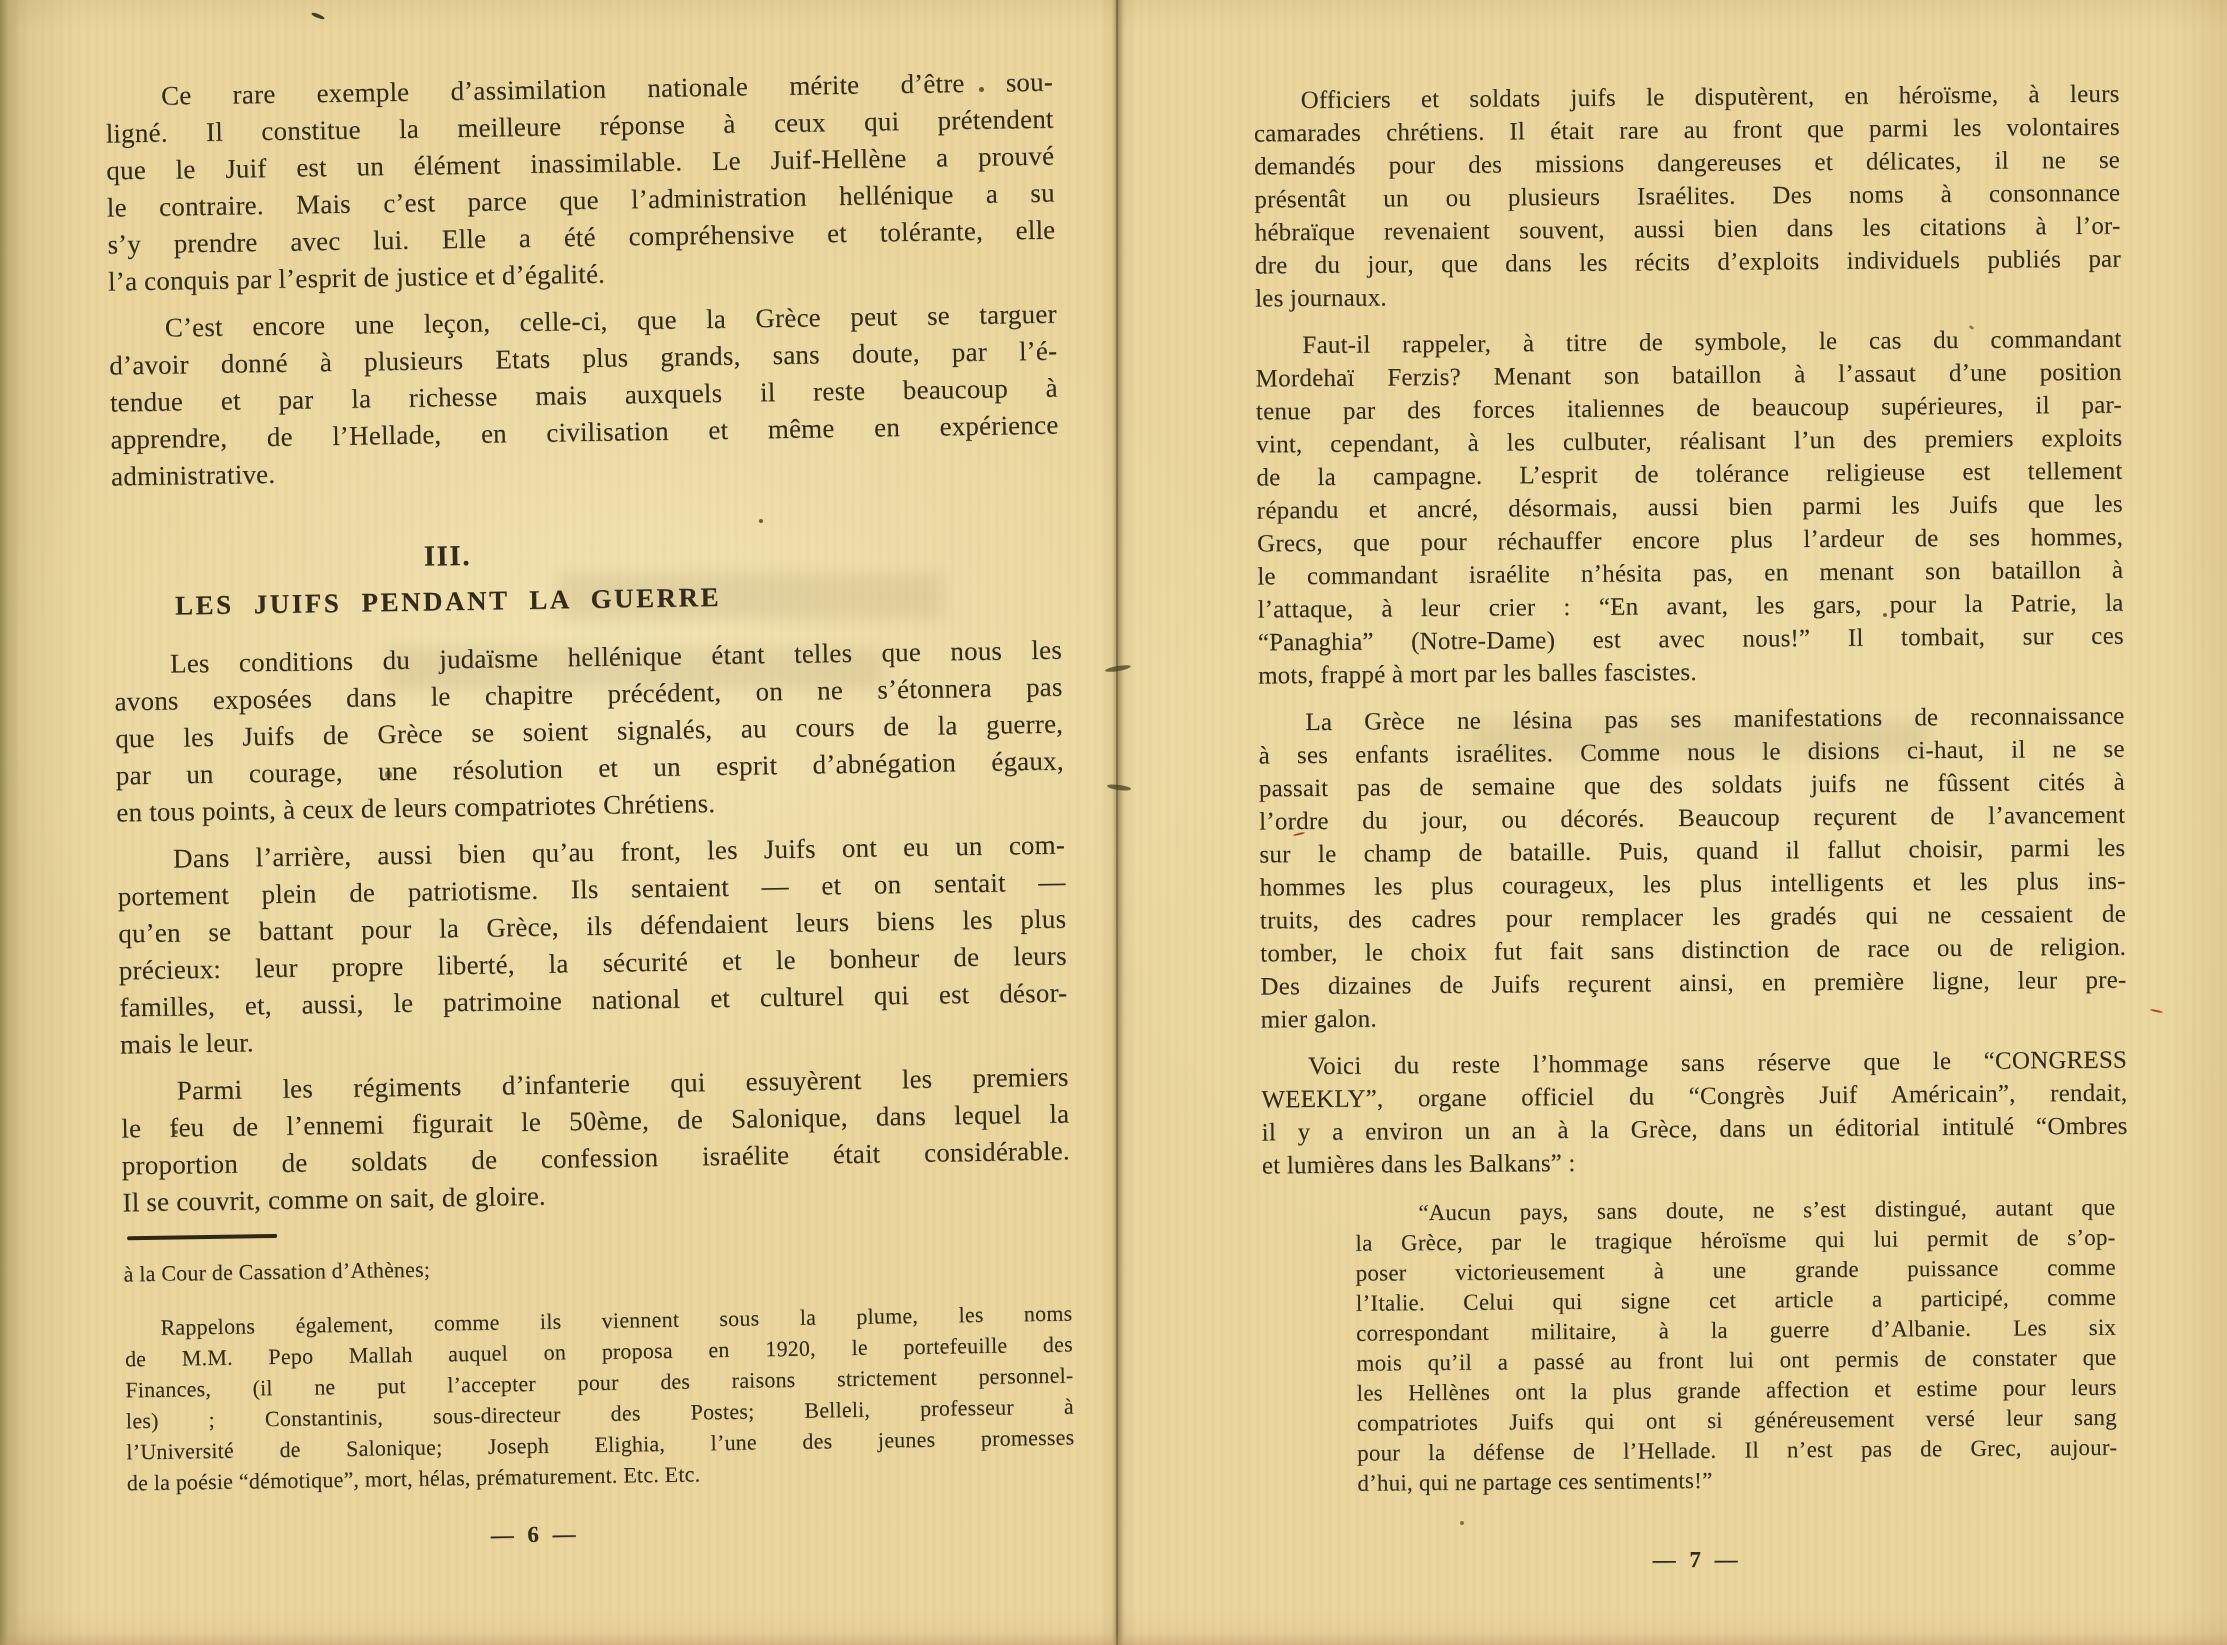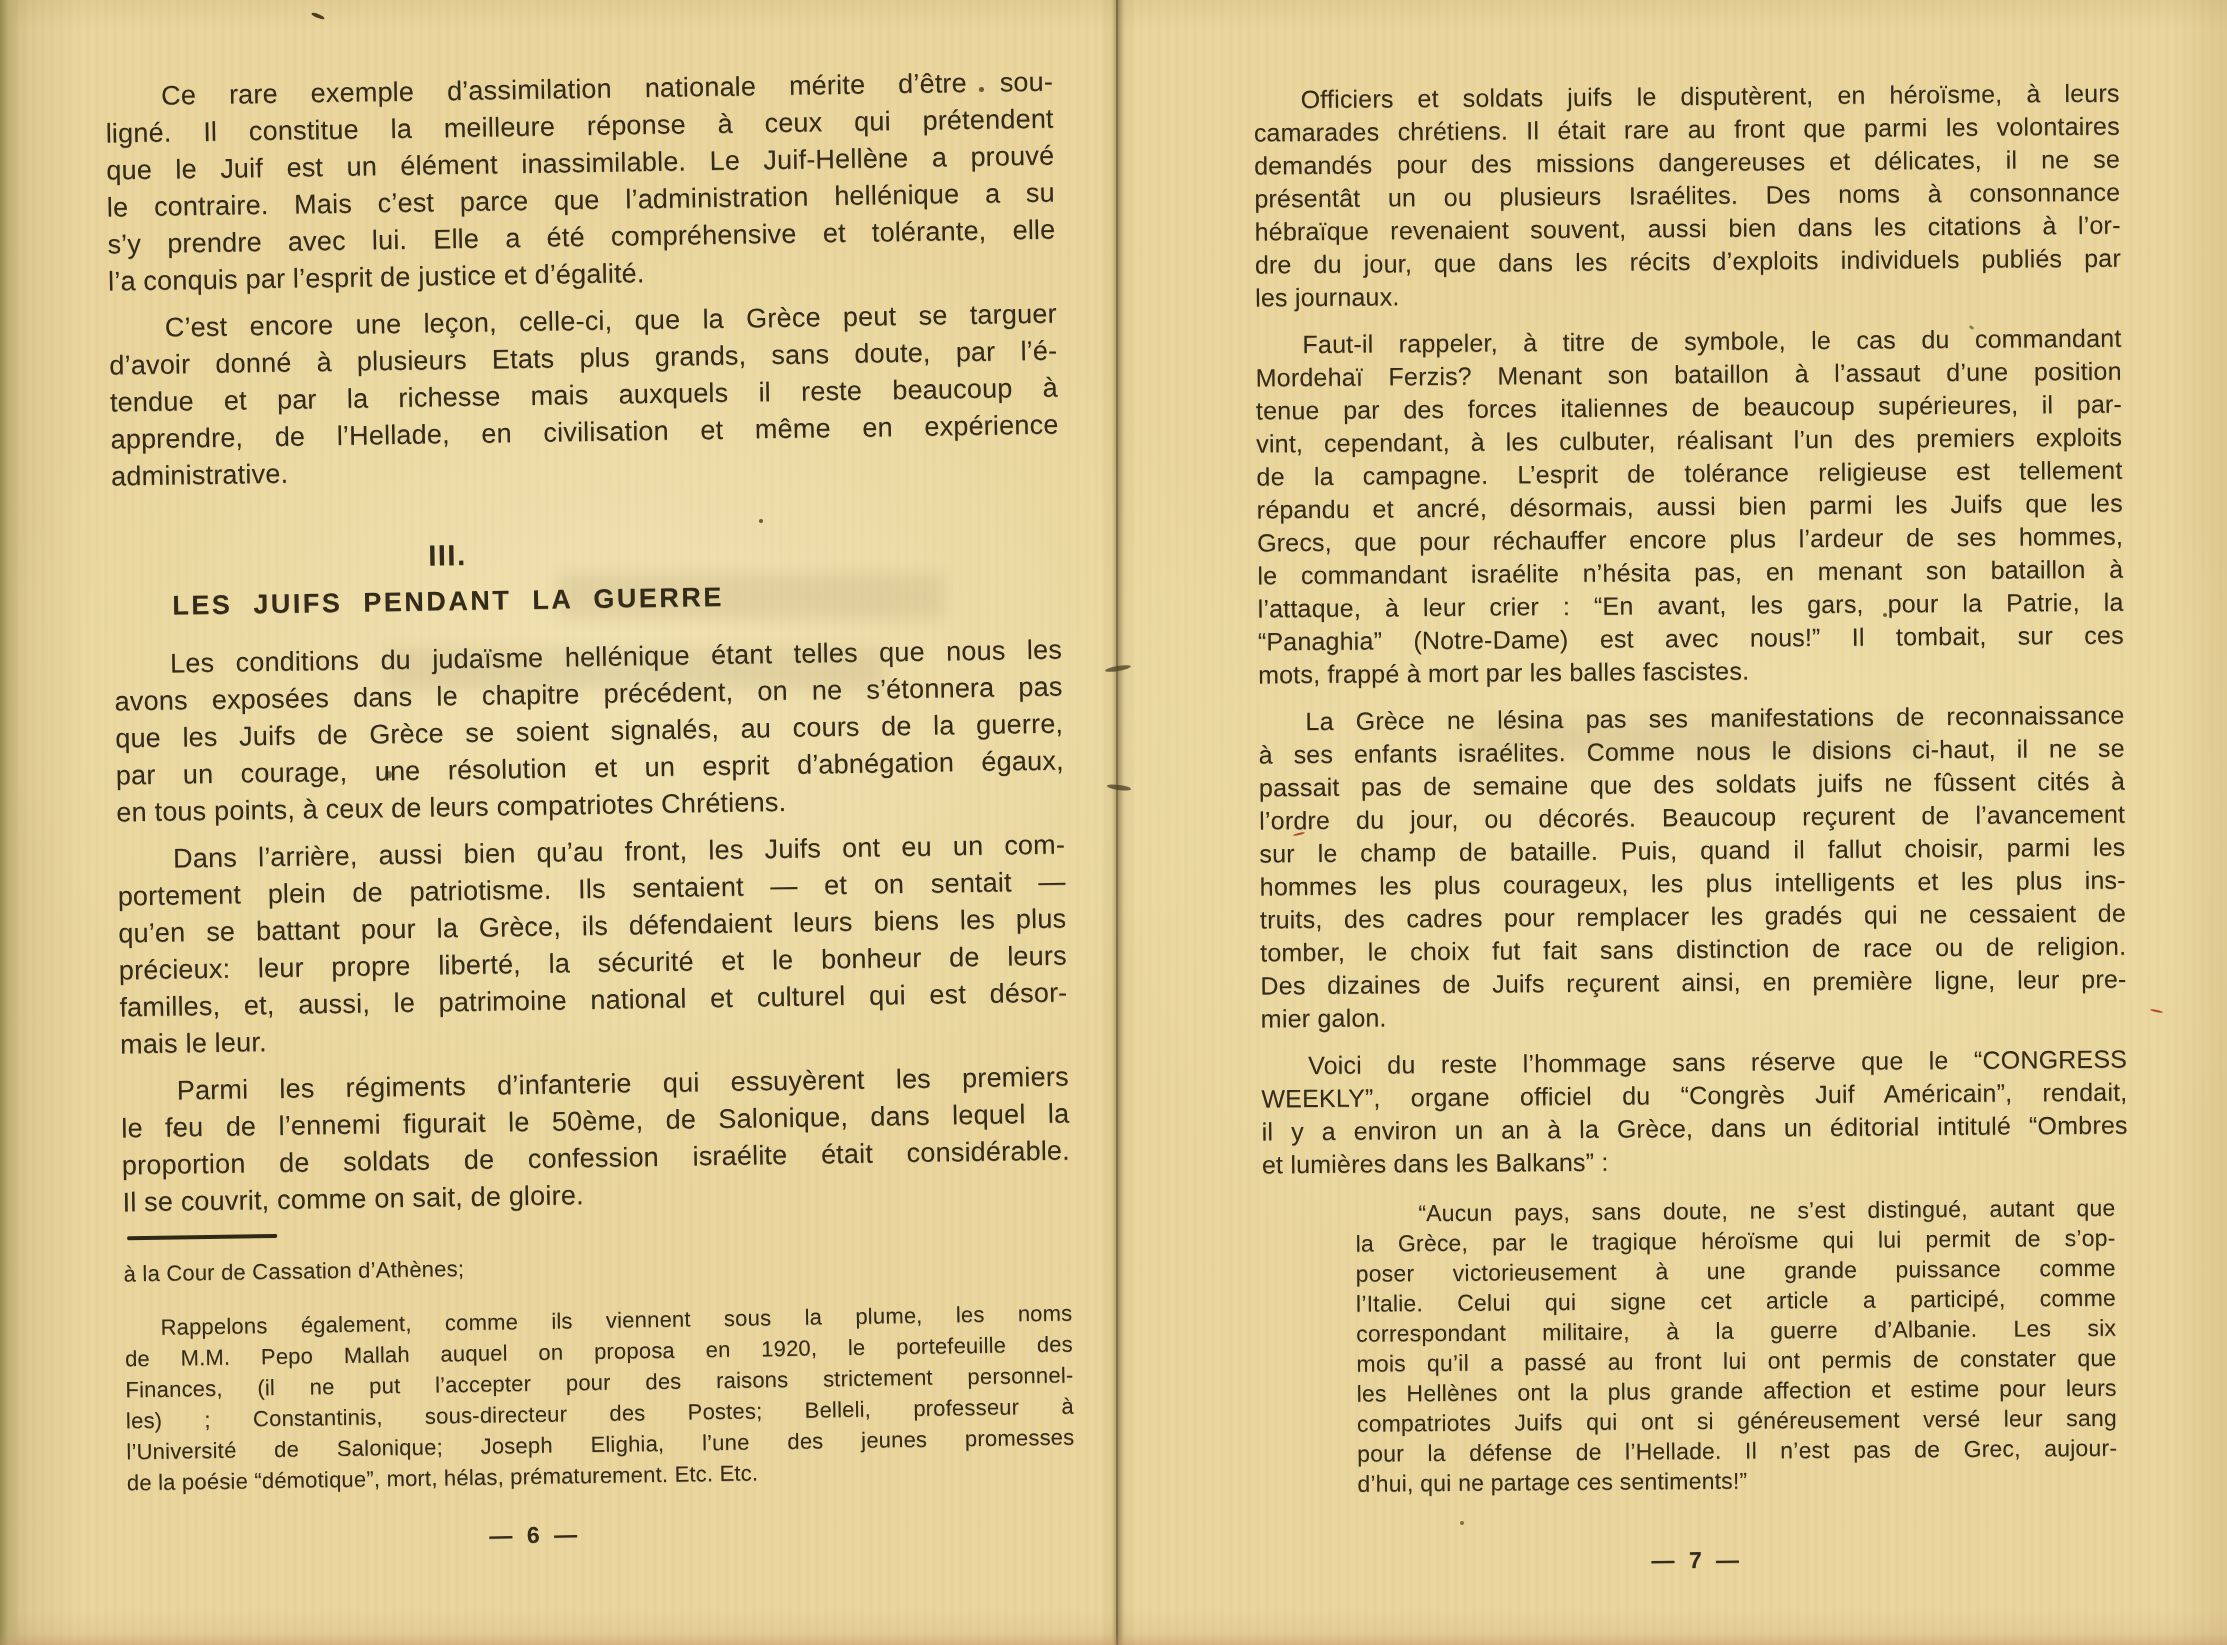--- a/index.html
+++ b/index.html
@@ -9,21 +9,21 @@
     overflow:hidden;
     background-color:#e9d59c;
     background-image:
       radial-gradient(ellipse 913px 710px at 28% 42%, rgba(255,248,214,0.38), rgba(255,248,214,0) 70%),
       radial-gradient(ellipse 863px 761px at 76% 50%, rgba(255,246,208,0.30), rgba(255,246,208,0) 72%),
       linear-gradient(90deg, rgba(120,100,40,0.30) 0px, rgba(120,100,40,0.10) 30px, rgba(120,100,40,0) 81px),
       linear-gradient(270deg, rgba(150,115,55,0.14) 0px, rgba(150,115,55,0) 56px),
       linear-gradient(0deg, rgba(185,135,95,0.18) 0px, rgba(185,135,95,0) 36px),
       linear-gradient(180deg, rgba(150,120,55,0.10) 0px, rgba(150,120,55,0) 30px),
       repeating-linear-gradient(90deg, rgba(255,255,255,0.025) 0px 4.6px, rgba(140,110,50,0.025) 4.6px 9px);
-    font-family:Liberation Sans, sans-serif;
+    font-family:Liberation Serif, serif;
     color:#342b1b;
   }
   .page { position:absolute; }
   .page-left  { left:116px;  top:71px; width:948px; transform:rotate(-0.9deg);  font-size:27px; line-height:37px; }
   .page-right { left:1259px; top:80px; width:866px; transform:rotate(-0.45deg); font-size:25px; line-height:33px; }
   .body-par { margin:0 0 10px 0; letter-spacing:0.2px;
     text-shadow:0 0.5px 0.5px rgba(52,43,27,0.30); }
   .page-right .body-par { margin-bottom:14px; }
   .body-par > span, .footnote > span, .quote > span {
     display:block; text-align:justify; text-align-last:justify;

